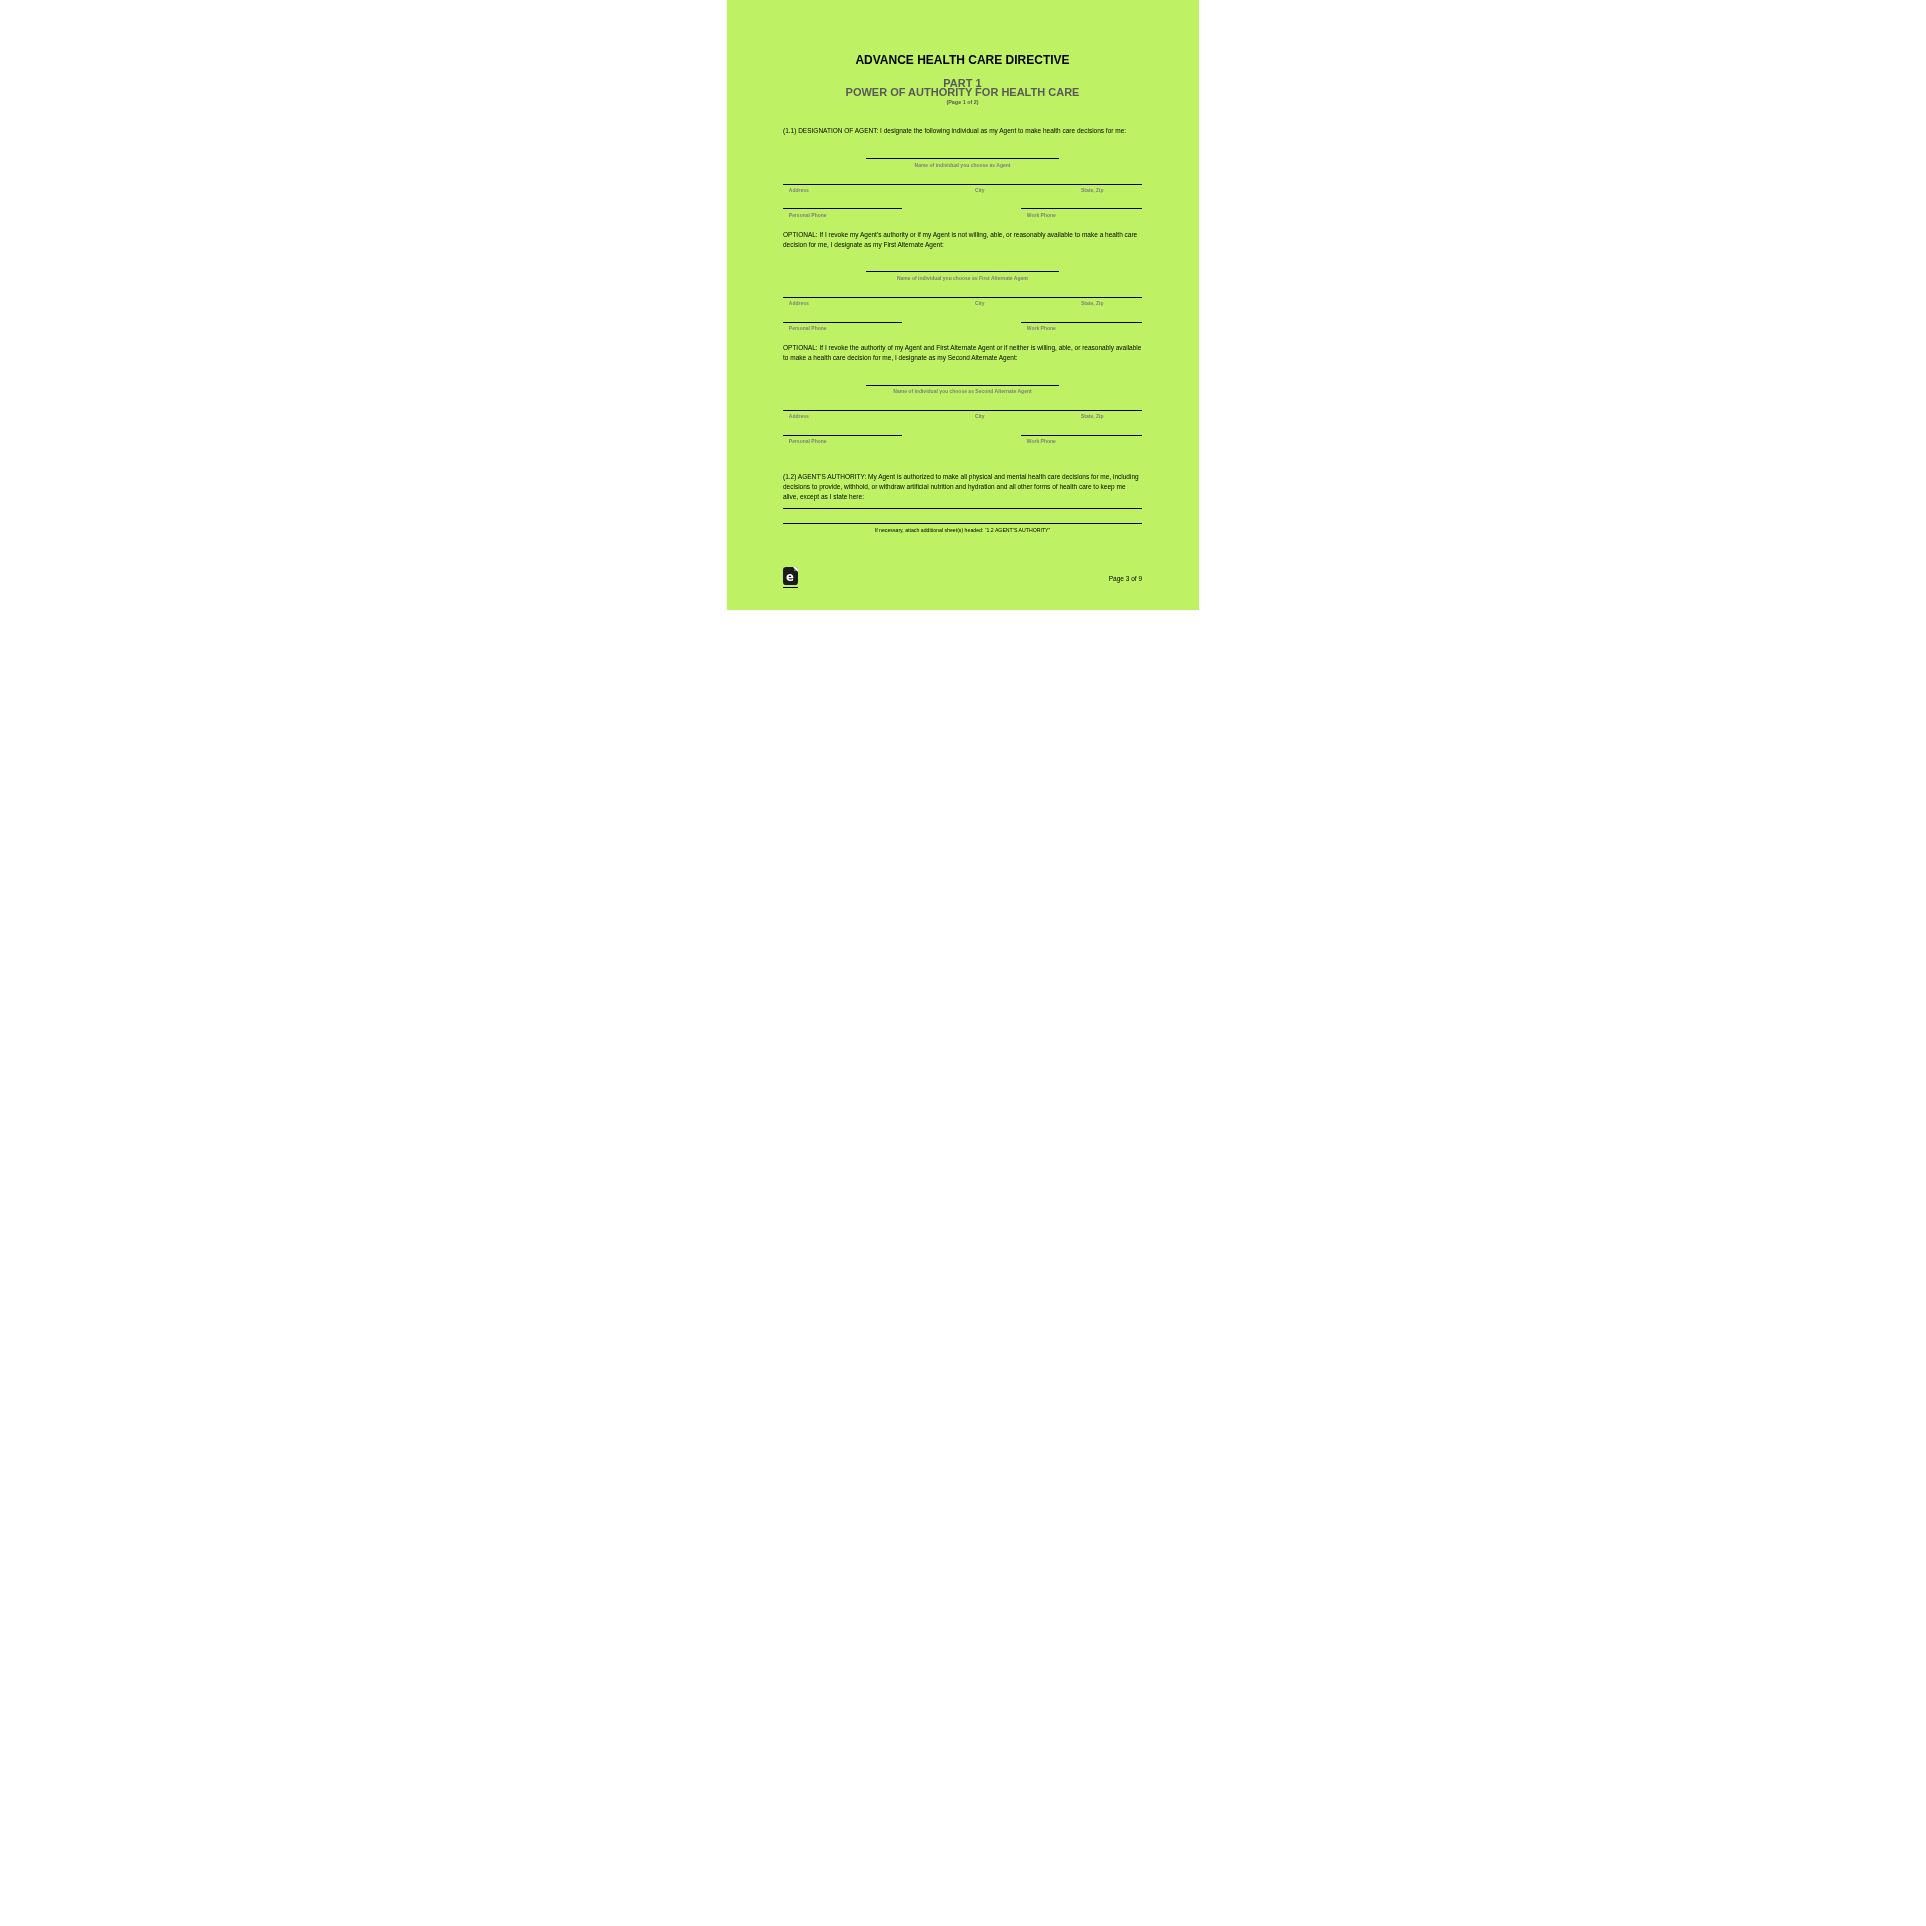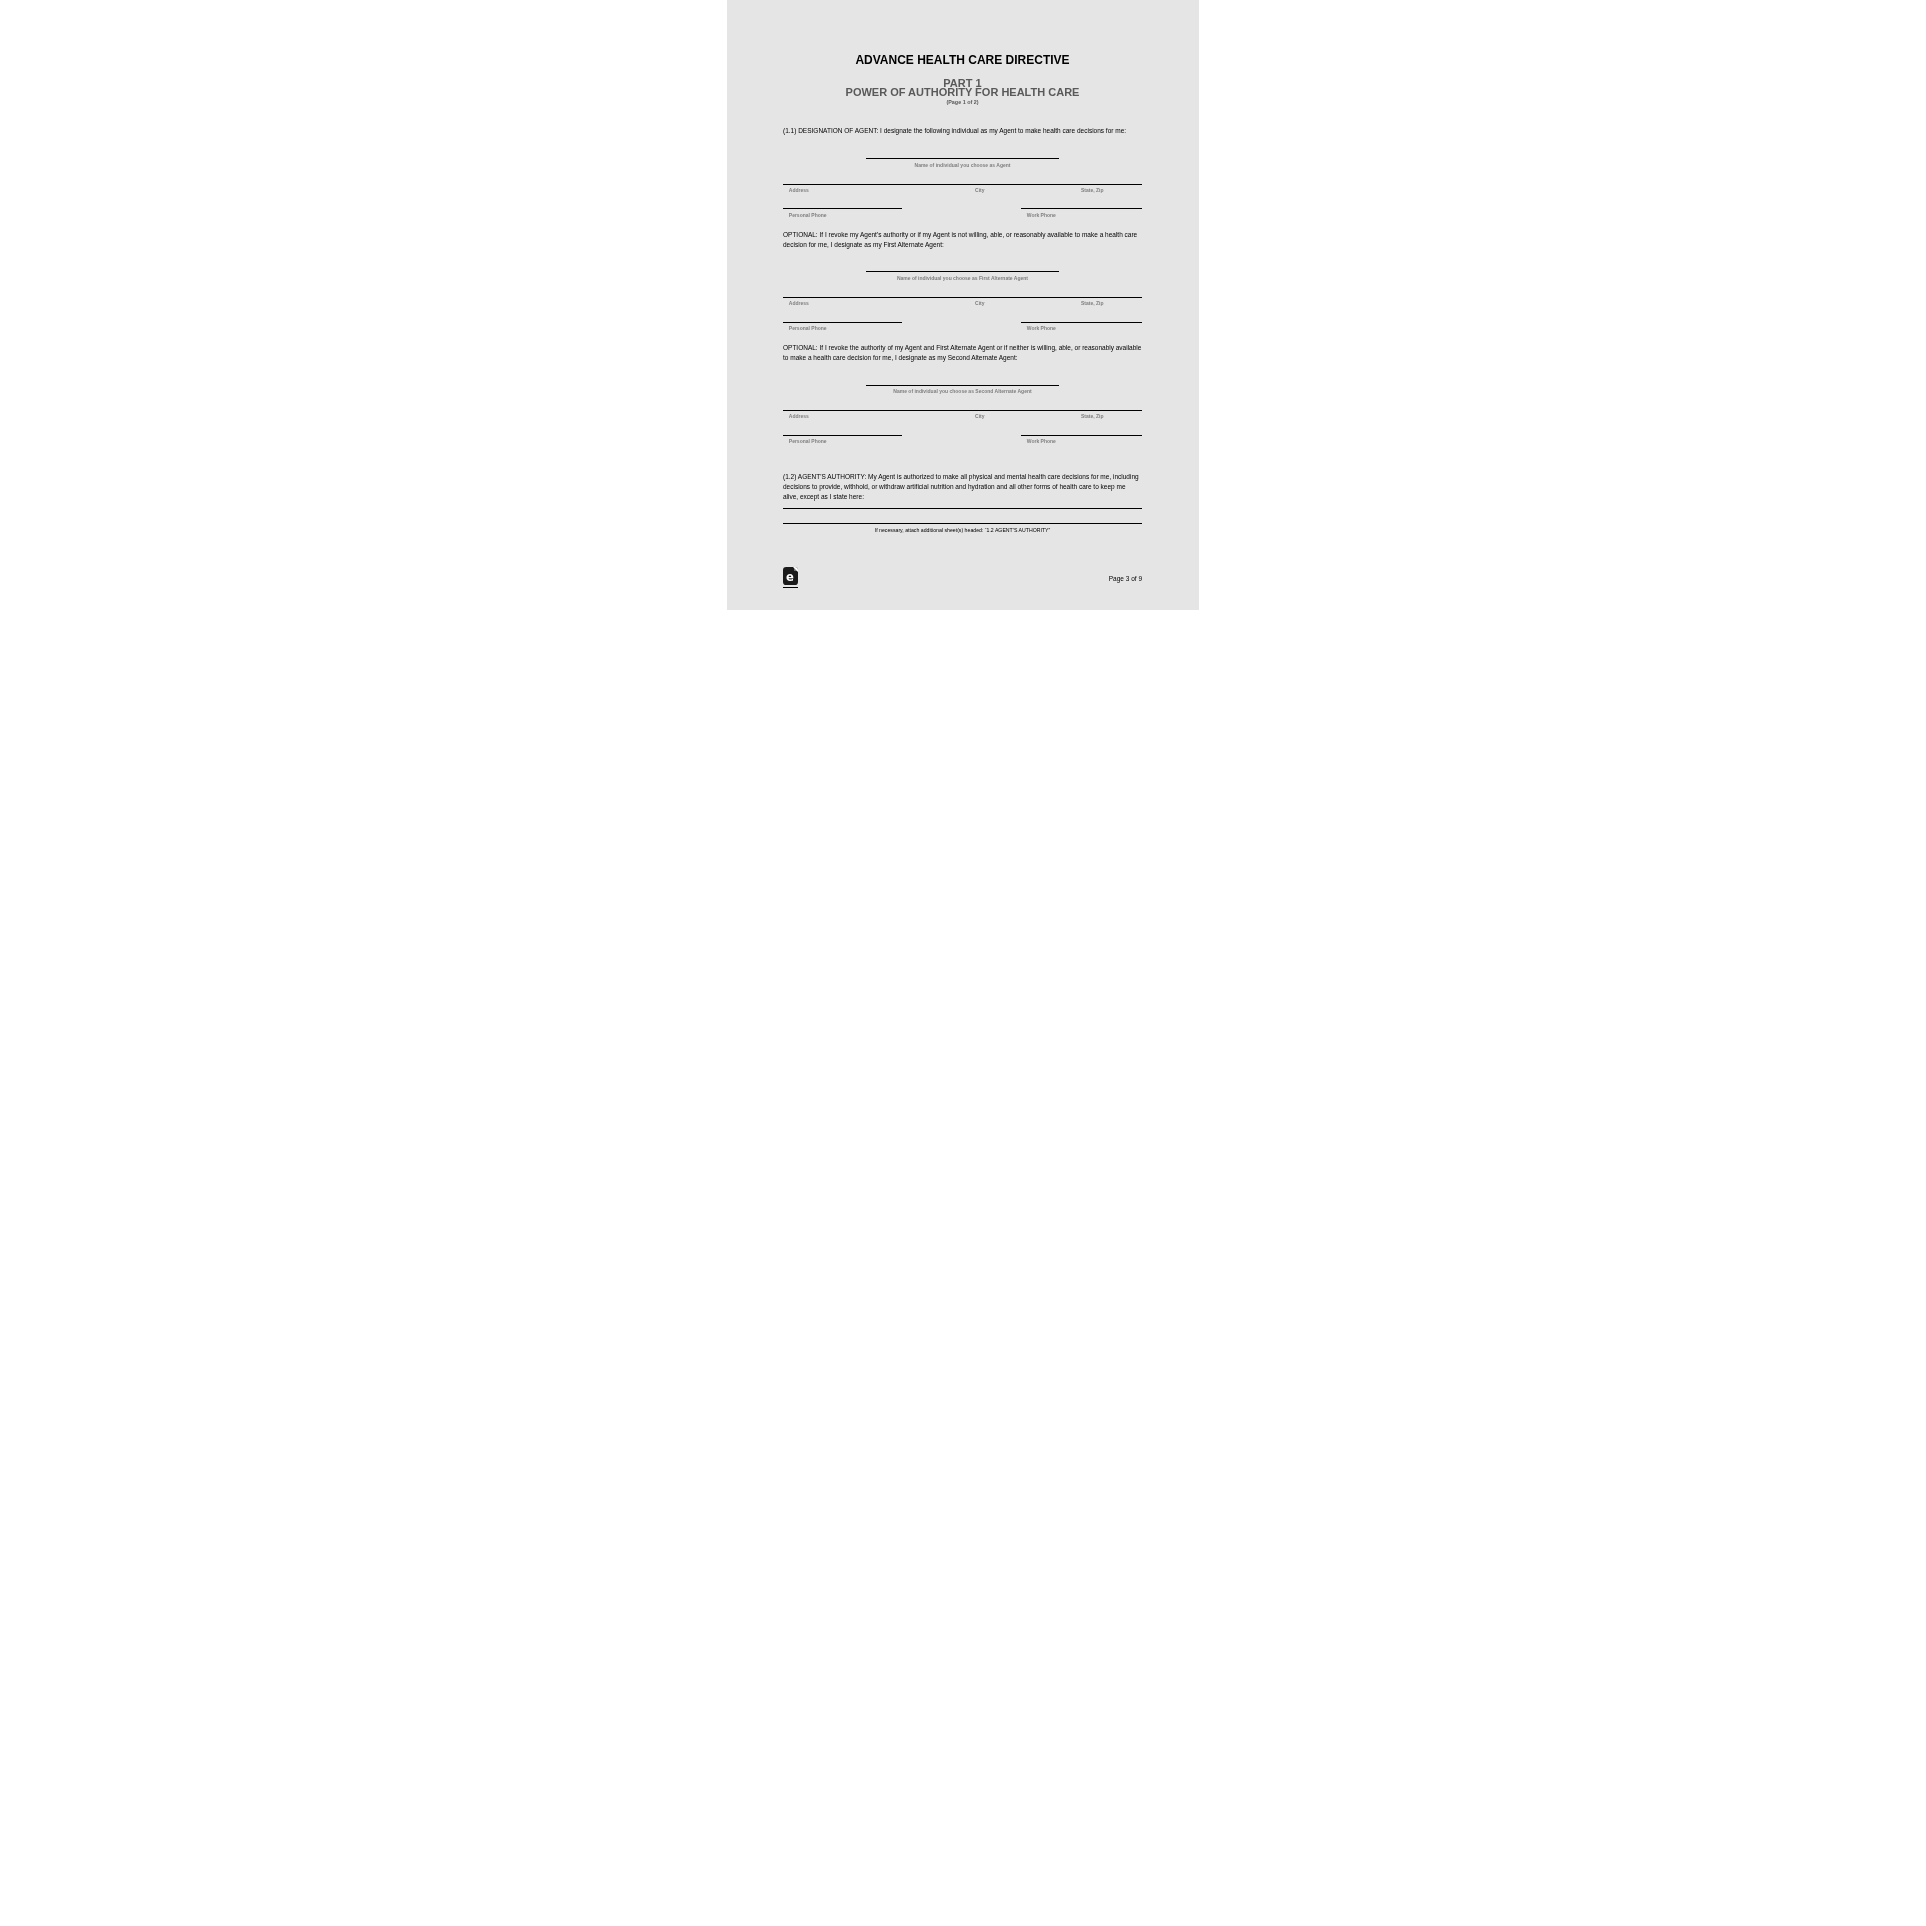--- a/index.html
+++ b/index.html
@@ -2,21 +2,21 @@
 <html style="font-size:6.2px"><head>
 <meta charset="utf-8">
 <style>
   * { margin: 0; padding: 0; box-sizing: border-box; }
   html, body { background: #ffffff; }
   .page {
     position: relative;
     width: 472px;
     height: 610px;
     margin: 0 auto;
-    background: #e5e5e5;
+    background: #bef264;
     font-family: "Liberation Sans", sans-serif;
     color: #000000;
     padding: 53px 57px 0 56px;
     overflow: hidden;
   }
   .doc-title {
     text-align: center;
     font-size: 12px;
     font-weight: bold;
     line-height: 14px;

